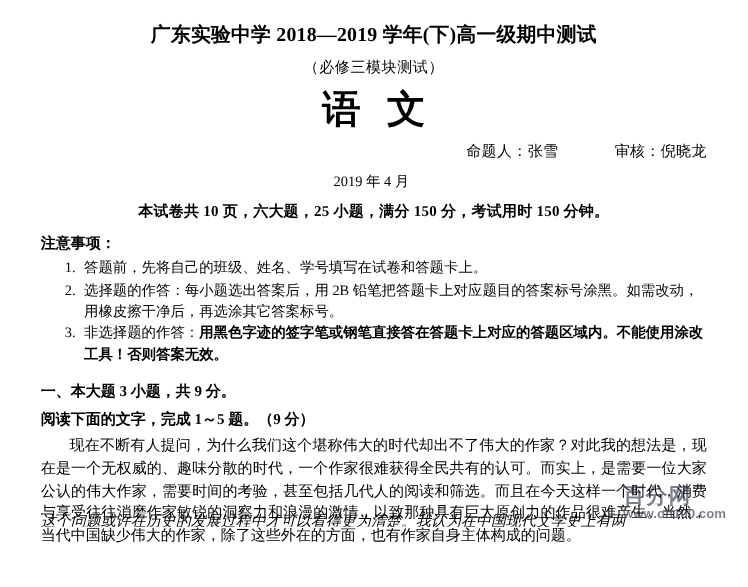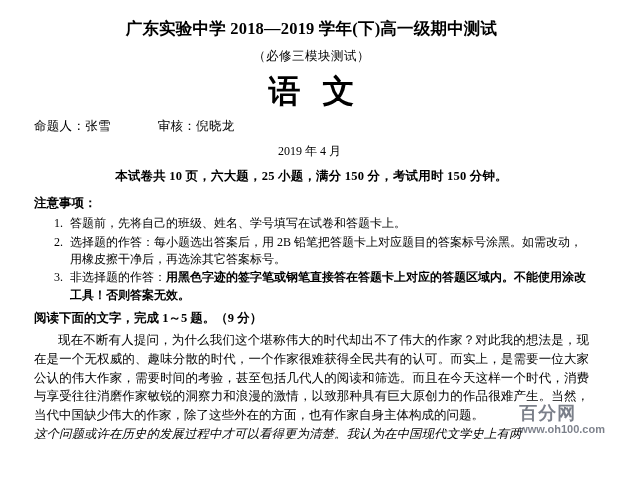--- a/index.html
+++ b/index.html
@@ -40,21 +40,21 @@
   .big-subject {
     text-align: center;
     font-size: 32px;
     font-weight: bold;
     letter-spacing: 22px;
     margin-top: 6px;
     padding-left: 22px;
     line-height: 1.25;
   }
   .byline {
-    text-align: left;
+    text-align: right;
     font-size: 12.5px;
     margin-top: 7px;
     letter-spacing: 0.3px;
   }
   .byline .gap {
     display: inline-block;
     width: 40px;
   }
   .date-line {
     text-align: center;
@@ -158,20 +158,21 @@
   <div class="exam-info">本试卷共 10 页，六大题，25 小题，满分 150 分，考试用时 150 分钟。</div>
 
   <div class="notice-head">注意事项：</div>
 
   <ol class="notice-list">
     <li><span>答题前，先将自己的班级、姓名、学号填写在试卷和答题卡上。</span></li>
     <li><span>选择题的作答：每小题选出答案后，用 2B 铅笔把答题卡上对应题目的答案标号涂黑。如需改动，用橡皮擦干净后，再选涂其它答案标号。</span></li>
     <li><span>非选择题的作答：</span><span class="bold-note">用黑色字迹的签字笔或钢笔直接答在答题卡上对应的答题区域内。不能使用涂改工具！否则答案无效。</span></li>
   </ol>
 
+  <div class="section-head">一、本大题 3 小题，共 9 分。</div>
 
   <div class="section-sub">阅读下面的文字，完成 1～5 题。（9 分）</div>
 
   <div class="body-par">现在不断有人提问，为什么我们这个堪称伟大的时代却出不了伟大的作家？对此我的想法是，现在是一个无权威的、趣味分散的时代，一个作家很难获得全民共有的认可。而实上，是需要一位大家公认的伟大作家，需要时间的考验，甚至包括几代人的阅读和筛选。而且在今天这样一个时代，消费与享受往往消磨作家敏锐的洞察力和浪漫的激情，以致那种具有巨大原创力的作品很难产生。当然，当代中国缺少伟大的作家，除了这些外在的方面，也有作家自身主体构成的问题。</div>
 
   <div class="clipped">这个问题或许在历史的发展过程中才可以看得更为清楚。我认为在中国现代文学史上有两</div>
 
   <div class="watermark">
     <span>百分网</span>
     <span class="sub">www.oh100.com</span>

